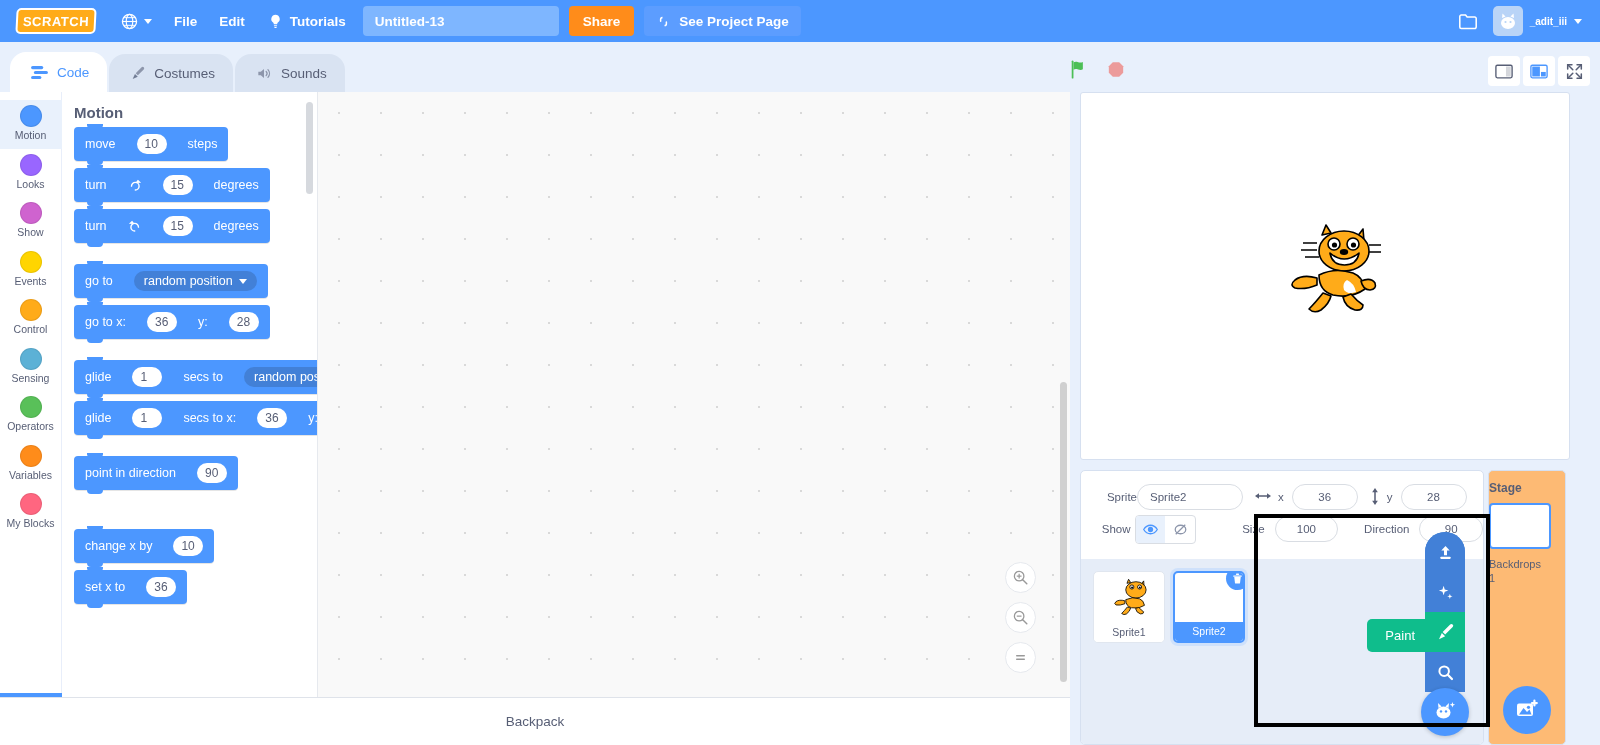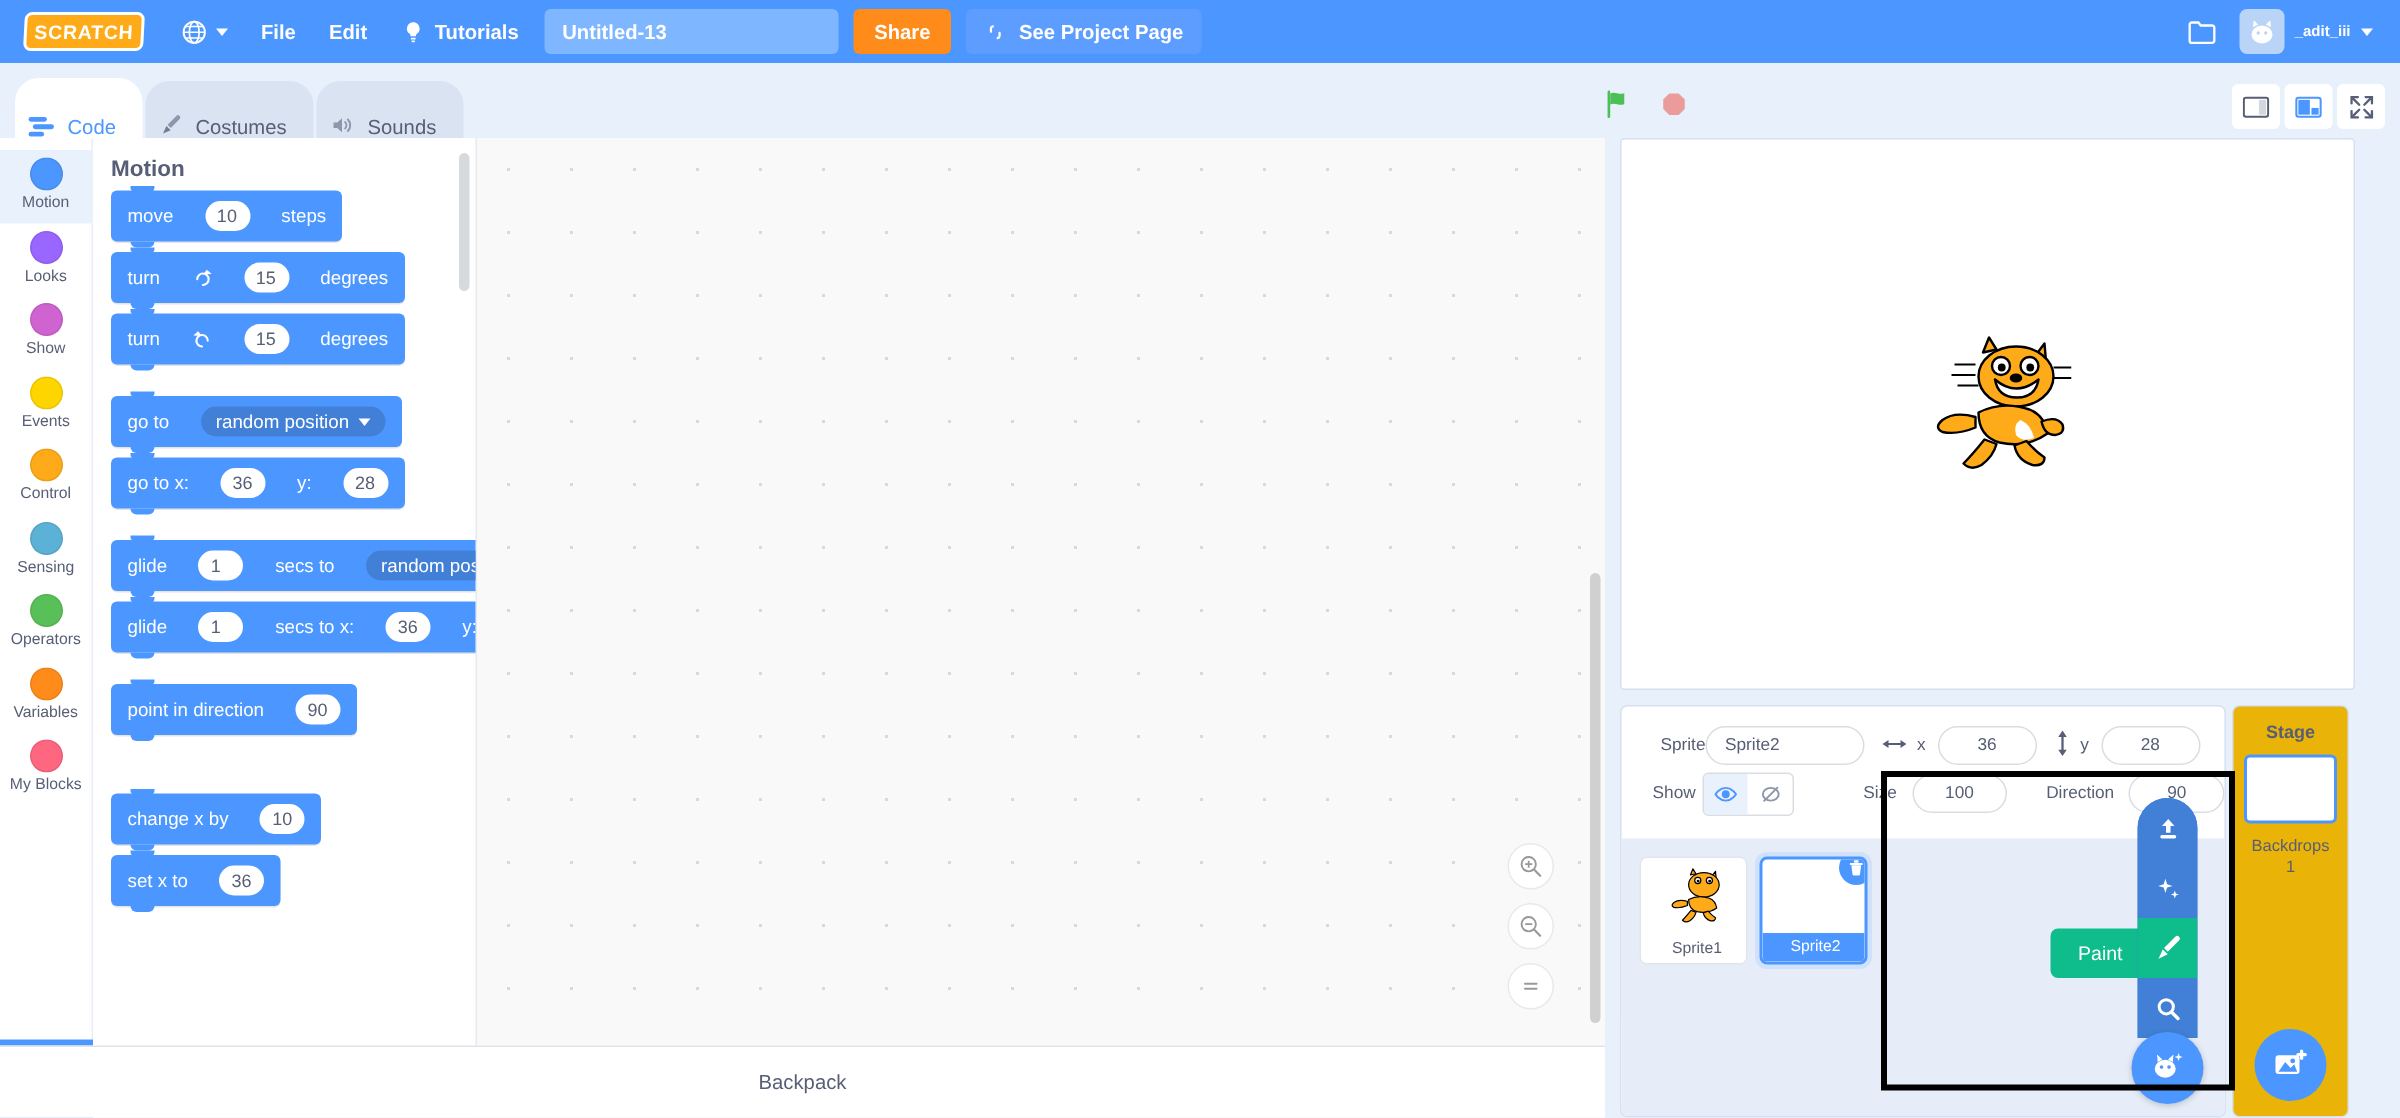--- a/index.html
+++ b/index.html
@@ -62,22 +62,22 @@
   }
   .uname { color: #fff; font-size: 10px; font-weight: bold; }
 
   
   .tabbar {
     height: 50px; background: #e8f0fc;
     display: flex; align-items: flex-end; padding-left: 10px;
     position: relative;
   }
   .tab {
-    display: flex; align-items: flex-end; gap: 8px;
-    height: 38px; padding: 0 18px 0 8px;
+    display: flex; align-items: center; gap: 8px;
+    height: 38px; padding: 0 18px 0 20px;
     border-radius: 16px 16px 0 0;
     background: #d9e3f2; color: #575e75;
     font-size: 13.5px; cursor: pointer;
     margin-right: 2px;
   }
   .tab.active { background: #fff; color: #4c97ff; font-weight: normal; height: 40px; }
   .tab svg { flex-shrink: 0; }
 
   
   .stage-ctrls {
@@ -222,22 +222,22 @@
   }
   .sp-card {
     width: 72px; height: 72px; background: #fff; border: 1px solid #e0e6ef;
     border-radius: 5px; position: relative; cursor: pointer;
     display: flex; flex-direction: column; align-items: center; justify-content: flex-end;
     overflow: hidden;
   }
   .sp-card.sel { border: 2px solid #4c97ff; box-shadow: 0 0 0 3px #cfe1fb; }
   .sp-card .thumb { flex: 1; display: flex; align-items: center; justify-content: center; width: 100%; }
   .sp-card .nm {
-    width: 100%; text-align: right; font-size: 10.5px; color: #575e75;
-    padding: 3px 16px 4px; background: #fff; white-space: nowrap; overflow: hidden;
+    width: 100%; text-align: center; font-size: 10.5px; color: #575e75;
+    padding: 3px 0 4px; background: #fff; white-space: nowrap; overflow: hidden;
   }
   .sp-card.sel .nm { background: #4c97ff; color: #fff; }
   .del-badge {
     position: absolute; right: -6px; top: -6px; width: 23px; height: 23px;
     border-radius: 50%; background: #4c97ff; display: flex;
     align-items: center; justify-content: center; z-index: 4; cursor: pointer;
   }
 
   
   .add-menu {
@@ -269,23 +269,23 @@
     border-top: 6px solid transparent; border-bottom: 6px solid transparent;
     border-left: 7px solid #0fbd8c;
   }
   .hl-box {
     position: absolute; left: 1254px; top: 514px; width: 236px; height: 213px;
     border: 4px solid #000; z-index: 30; pointer-events: none;
   }
 
   
   .stage-pane {
-    width: 78px; background: #eab308; border: 1px solid #d6e0f0;
+    width: 78px; background: #fdba74; border: 1px solid #d6e0f0;
     border-radius: 5px; display: flex; flex-direction: column;
-    align-items: center; padding-top: 10px; position: relative;
+    padding-top: 10px; position: relative;
   }
   .stg-title { font-size: 12px; color: #575e75; font-weight: bold; margin-bottom: 8px; }
   .stg-thumb {
     width: 62px; height: 46px; background: #fff;
     border: 2px solid #4c97ff; border-radius: 4px; cursor: pointer;
   }
   .stg-sub { font-size: 11px; color: #575e75; margin-top: 9px; }
   .stg-cnt { font-size: 11px; color: #575e75; margin-top: 2px; }
   .stg-add {
     position: absolute; bottom: 10px; left: 50%; margin-left: -24px;

